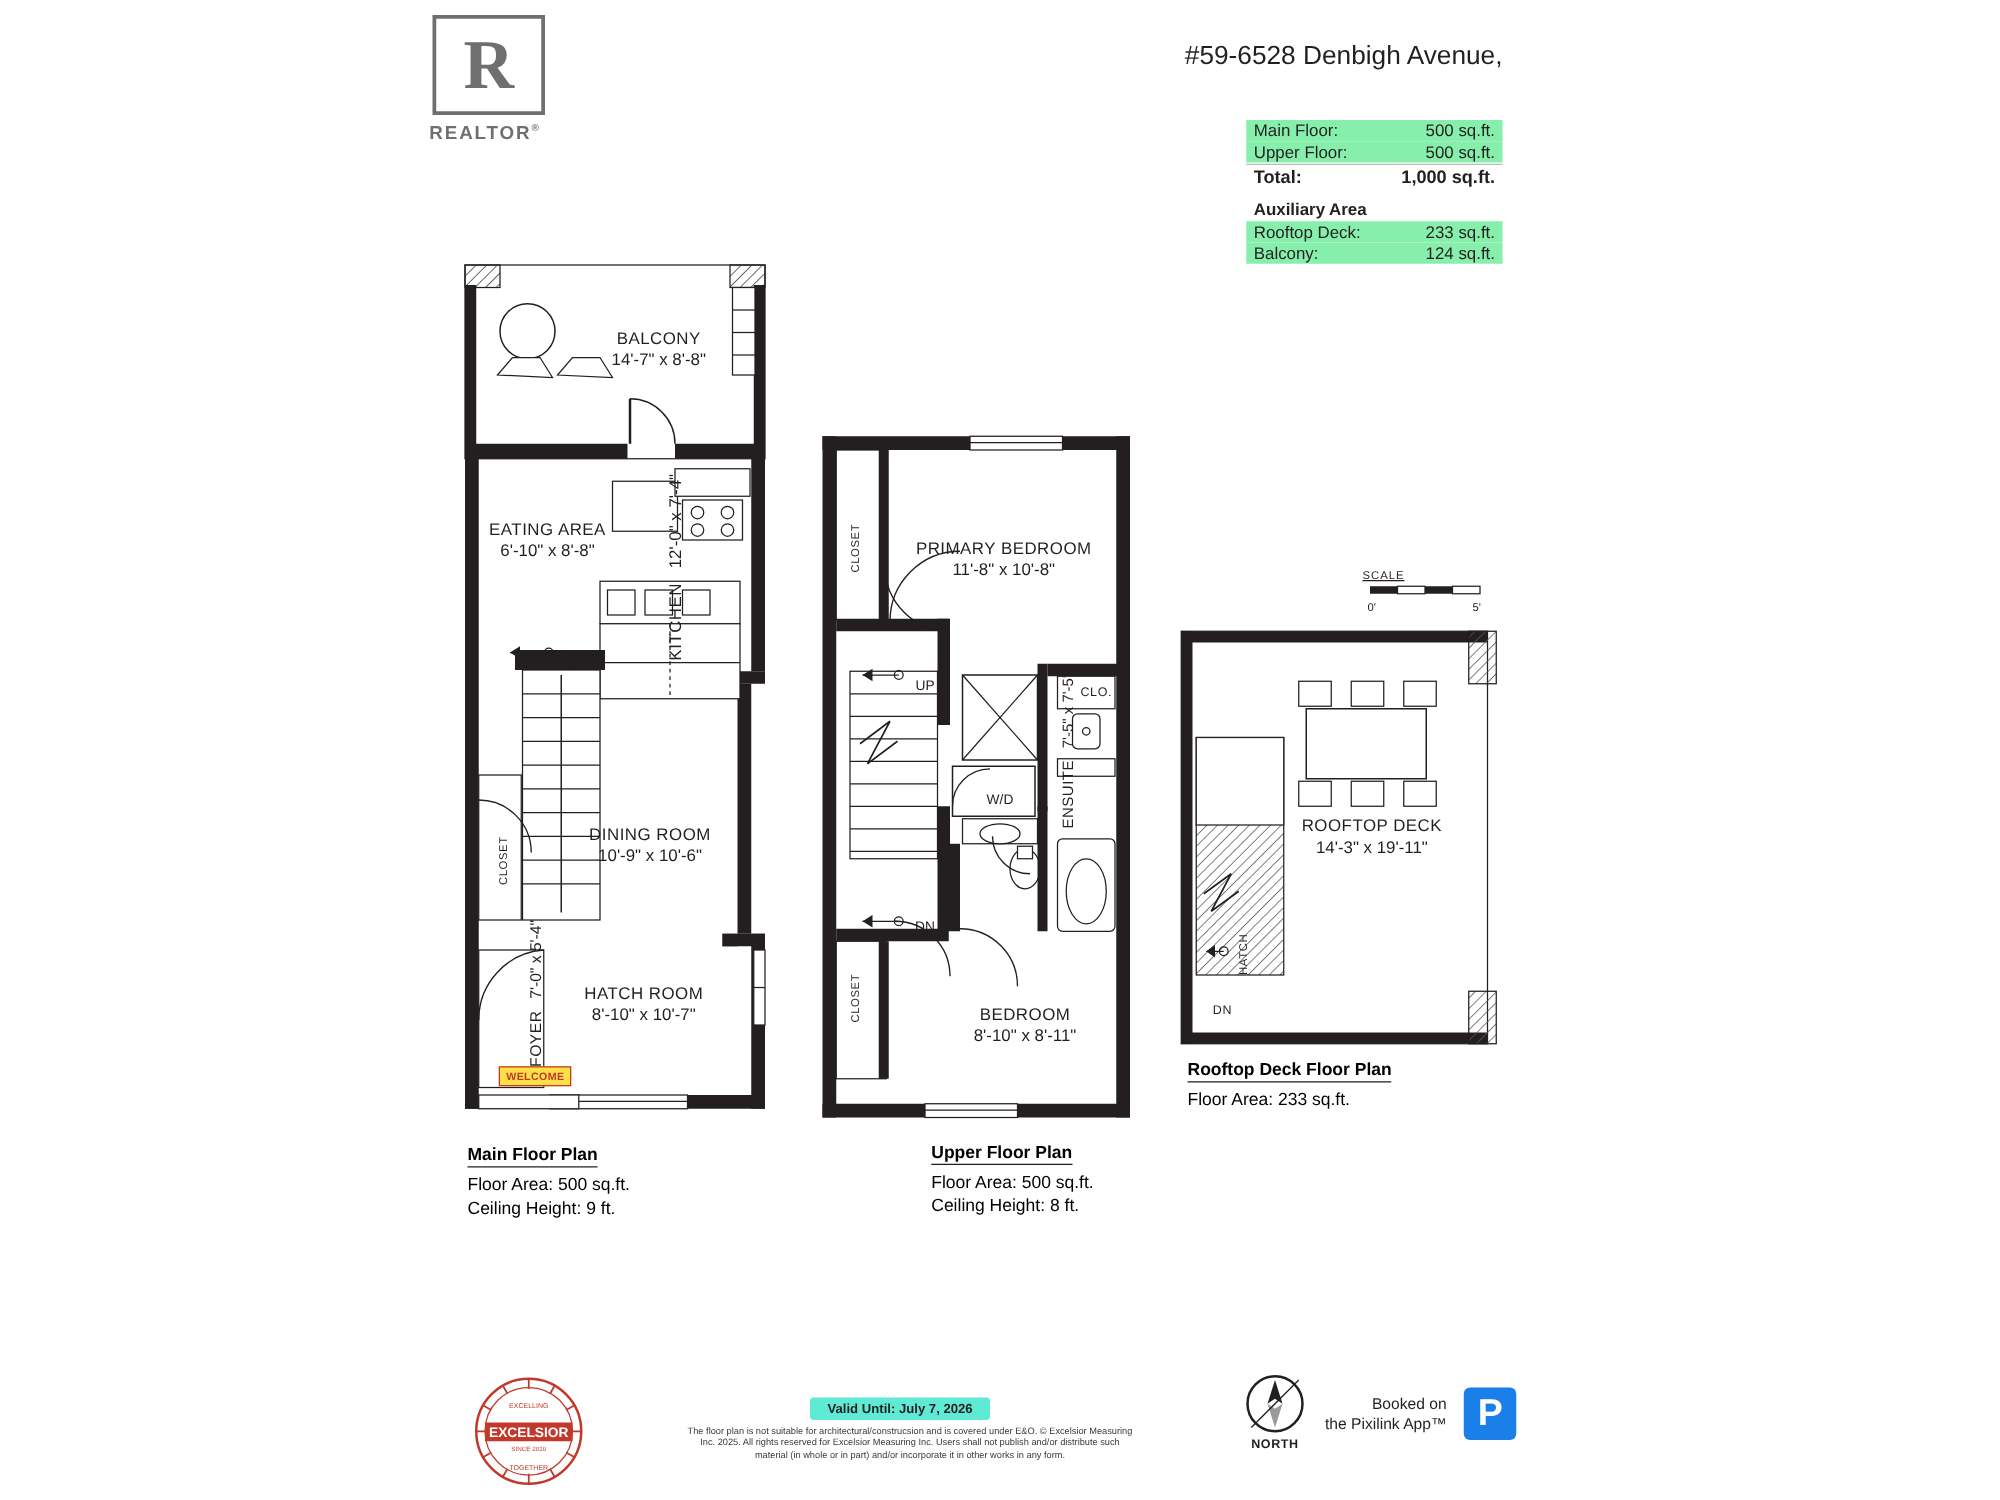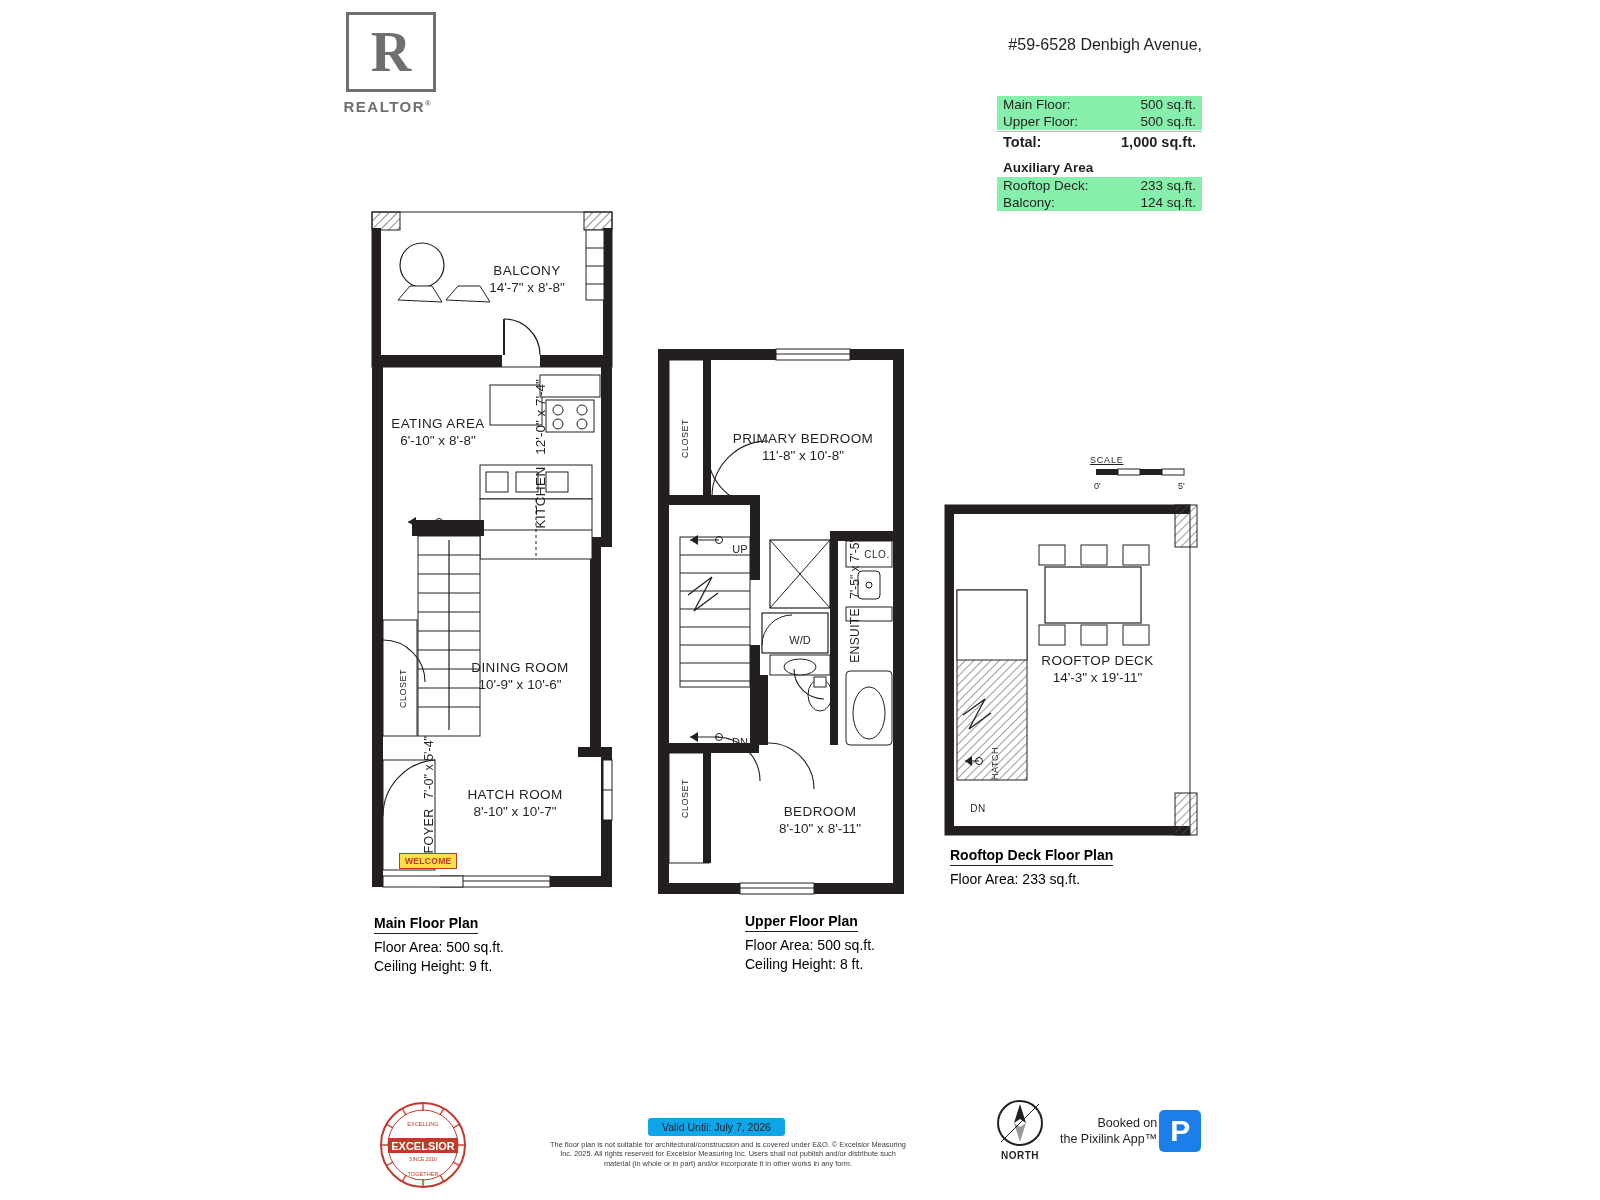--- a/index.html
+++ b/index.html
@@ -17,50 +17,50 @@
     font-family:"Liberation Serif",serif;font-size:56px;color:#6f6f6f;line-height:1;
     font-weight:700;
   }
   #realtor-logo .word{
     margin-top:6px;text-align:center;width:96px;font-size:15px;letter-spacing:1.5px;
     color:#6f6f6f;font-weight:700;
   }
   #realtor-logo .word sup{font-size:8px;}
   #address{
     right:398px;top:32px;text-align:right;width:420px;
-    font-size:16px;line-height:25px;color:#231f20;
+    font-size:21px;line-height:25px;color:#231f20;
   }
   #summary{right:398px;top:96px;width:205px;font-size:13.5px;color:#231f20;}
   #summary .row{display:flex;justify-content:space-between;padding:1px 6px;}
   #summary .shade{background:#86efac;}
   #summary .total{font-weight:700;font-size:14.5px;border-top:1px solid #b9b9b9;padding-top:2px;margin-top:1px;}
   #summary .aux-title{font-weight:700;margin:9px 0 2px 6px;}
   
   .room{position:absolute;text-align:center;font-size:13.5px;line-height:17px;color:#231f20;}
   .room .nm{letter-spacing:.4px;}
   .vert{transform:rotate(-90deg);transform-origin:center center;white-space:nowrap;}
   .tiny{font-size:9px;letter-spacing:.5px;}
   .caption{position:absolute;font-size:14px;color:#000000;}
   .caption .t{font-weight:700;border-bottom:1px solid #231f20;display:inline-block;padding-bottom:2px;}
   .caption .l{display:block;margin-top:4px;line-height:19px;font-weight:400;}
   
   svg{display:block;}
   
   #excelsior{left:378px;top:1100px;width:90px;height:90px;}
   #valid{
-    left:648px;top:1118px;background:#0ea5e9;border-radius:3px;
-    padding:3px 14px;font-size:10.5px;font-weight:400;color:#231f20;
+    left:648px;top:1118px;background:#5eead4;border-radius:3px;
+    padding:3px 14px;font-size:10.5px;font-weight:700;color:#231f20;
   }
   #disclaimer{
     left:548px;top:1140px;width:360px;text-align:center;
     font-size:7.4px;line-height:9.4px;color:#3a3a3a;
   }
   #north{left:990px;top:1098px;width:60px;text-align:center;}
   #north .lbl{font-size:10px;font-weight:700;margin-top:2px;letter-spacing:.5px;}
-  #pixilink{left:1060px;top:1110px;display:flex;align-items:center;gap:2px;}
+  #pixilink{left:1060px;top:1110px;display:flex;align-items:center;gap:14px;}
   #pixilink .txt{font-size:12.5px;line-height:16px;text-align:right;color:#231f20;}
   #pixilink .p{
     width:42px;height:42px;background:#1a7fe8;border-radius:5px;color:#fff;
     font-size:30px;font-weight:700;display:flex;align-items:center;justify-content:center;
     font-family:"Liberation Sans",sans-serif;
   }
   #scale{left:1090px;top:455px;font-size:9px;color:#231f20;}
   #welcome{
     left:399px;top:853px;border:1px solid #c0392b;background:#fde047;
     color:#c0392b;font-size:8.5px;font-weight:700;padding:2px 5px;letter-spacing:.3px;

